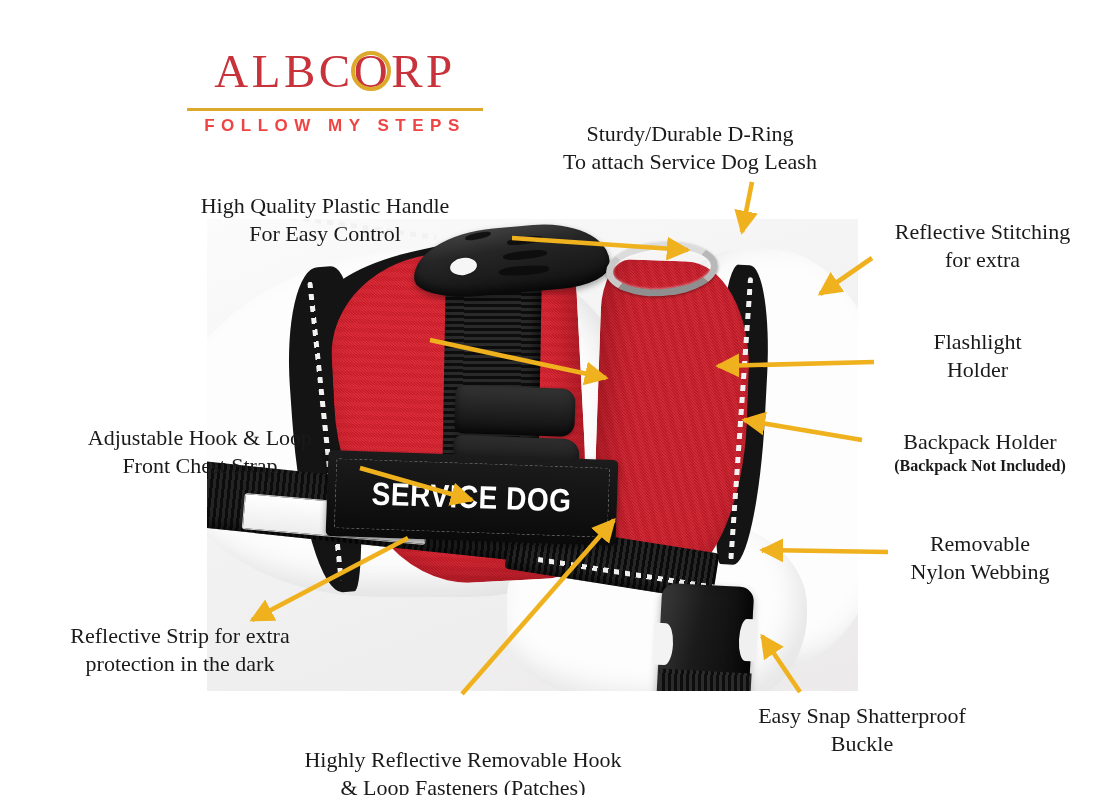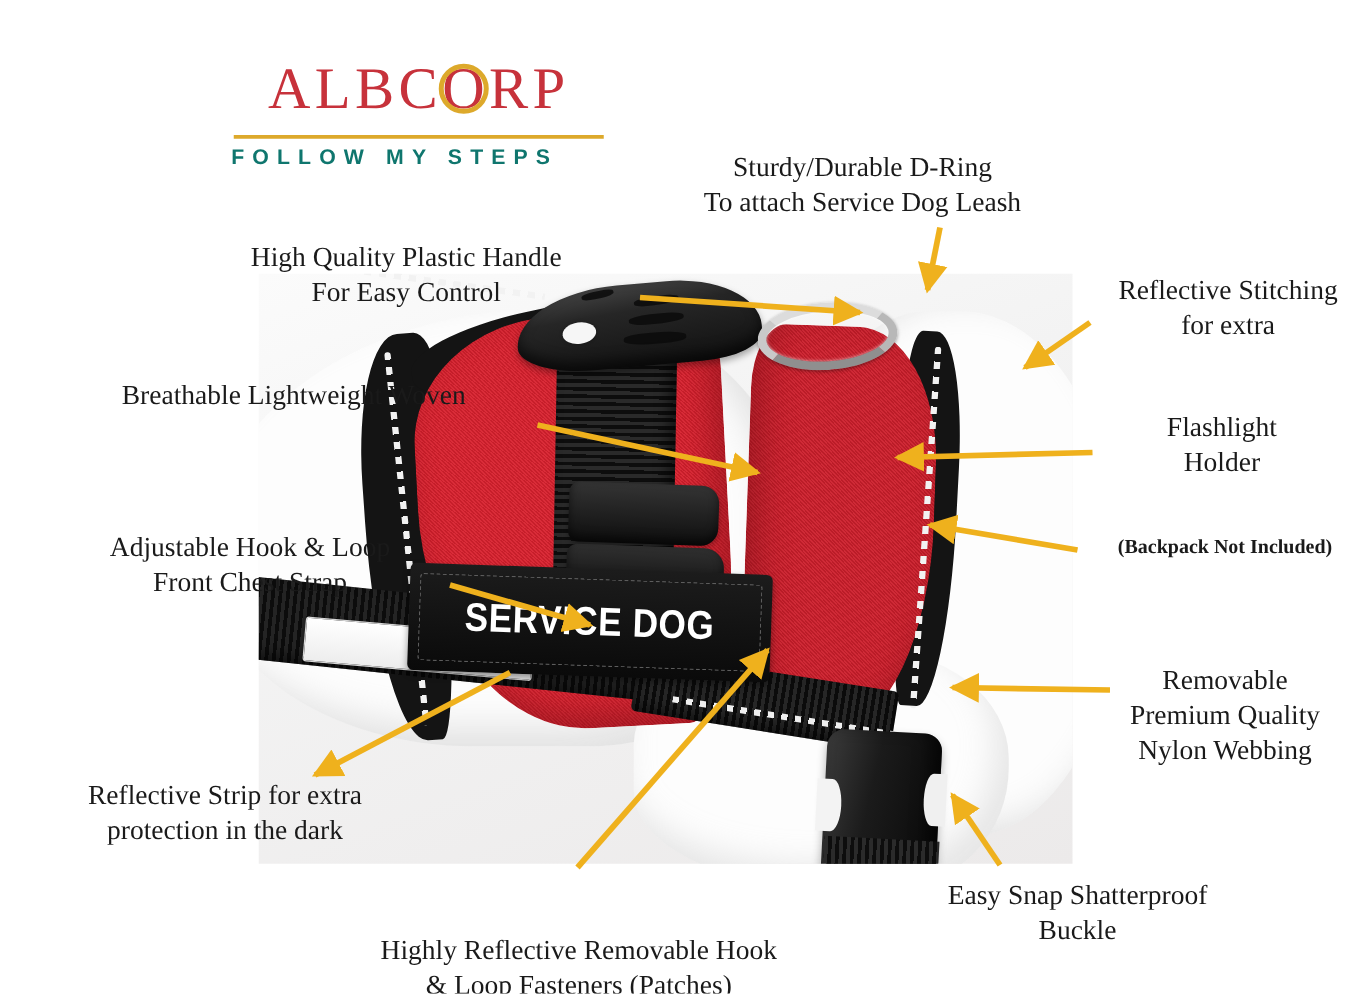--- a/index.html
+++ b/index.html
@@ -61,26 +61,26 @@
     top: 66px;
     width: 296px;
     height: 3px;
     background: #DDA92B;
   }
   #logo-tagline {
     position: absolute;
     left: 0;
     top: 74px;
     width: 300px;
-    text-align: left;
+    text-align: center;
     font-family: "Liberation Sans", "DejaVu Sans", sans-serif;
     font-size: 17px;
     font-weight: bold;
     letter-spacing: 6.5px;
-    color: #0f766e;
+    color: #ef4444;
     white-space: nowrap;
   }
 
   
   #photo {
     position: absolute;
     left: 207px;
     top: 219px;
     width: 651px;
     height: 472px;
@@ -566,40 +566,39 @@
     <span class="ln">High Quality Plastic Handle</span>
     <span class="ln">For Easy Control</span>
   </div>
 
   <div class="callout ta-c" id="c-reflect">
     <span class="ln">Reflective Stitching</span>
     <span class="ln">for extra</span>
   </div>
 
   <div class="callout ta-c" id="c-breath">
-    <span class="ln">Breathable Lightweight Woven</span>
   </div>
 
   <div class="callout ta-c" id="c-flash">
     <span class="ln">Flashlight</span>
     <span class="ln">Holder</span>
   </div>
 
   <div class="callout ta-c" id="c-hookloop">
     <span class="ln">Adjustable Hook &amp; Loop</span>
     <span class="ln">Front Chest Strap</span>
   </div>
 
   <div class="callout ta-c" id="c-backpack">
+    <span class="ln">Backpack Holder</span>
     <span class="sub-note">(Backpack Not Included)</span>
   </div>
 
   <div class="callout ta-c" id="c-webbing">
     <span class="ln">Removable</span>
-    <span class="ln">Premium Quality</span>
     <span class="ln">Nylon Webbing</span>
   </div>
 
   <div class="callout ta-c" id="c-strip">
     <span class="ln">Reflective Strip for extra</span>
     <span class="ln">protection in the dark</span>
   </div>
 
   <div class="callout ta-c" id="c-patches">
     <span class="ln">Highly Reflective Removable Hook</span>

